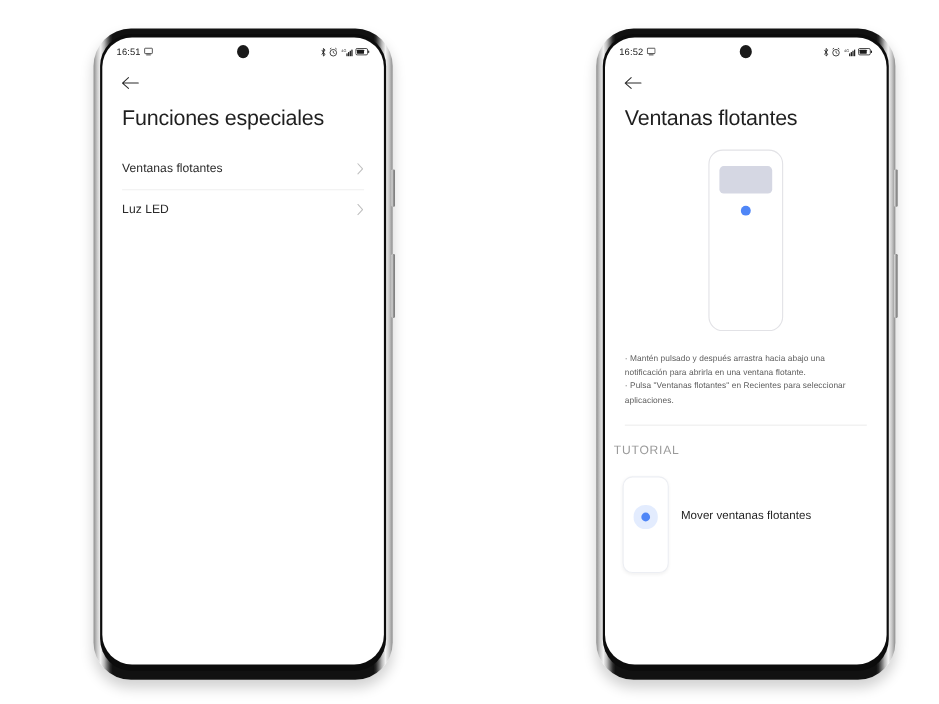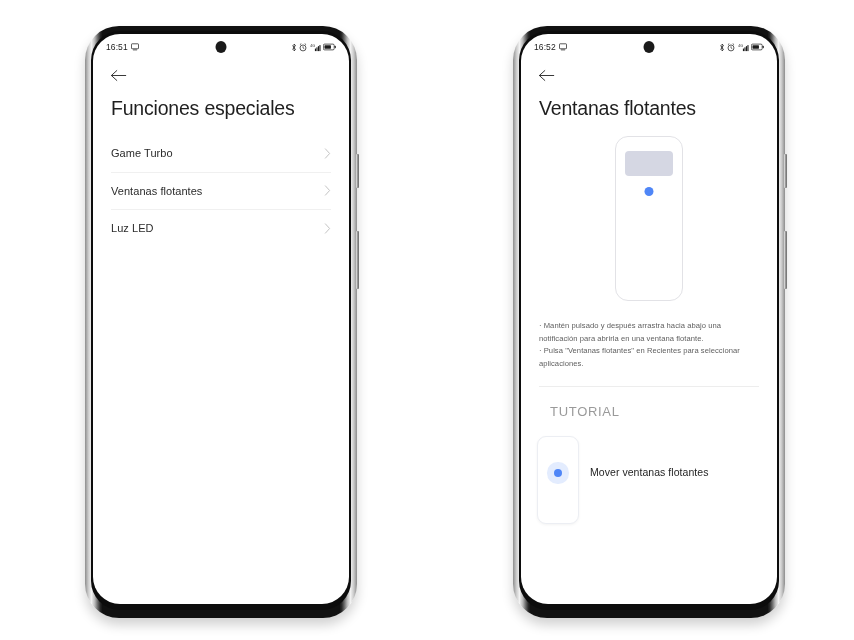--- a/index.html
+++ b/index.html
@@ -22,21 +22,21 @@
     border-radius: 34px;
     background: linear-gradient(90deg,
         #8d8d8d 0%, #c9c9c9 1.2%, #f2f2f2 2.4%, #b9b9b9 3.6%,
         #6f6f6f 4.6%, #2a2a2a 5.6%,
         #111 6.4%, #111 93.6%,
         #2a2a2a 94.4%, #6f6f6f 95.4%,
         #b9b9b9 96.4%, #f2f2f2 97.6%, #c9c9c9 98.8%, #8d8d8d 100%);
     box-shadow: 0 7px 12px rgba(0,0,0,0.18);
   }
   .phone.left  { left: 85px;  top: 26px; }
-  .phone.right { left: 513px; top: 26px; }
+  .phone.right { left: 542px; top: 26px; }
 
   .phone-inner {
     position: absolute;
     left: 6px; top: 5px; right: 6px; bottom: 8px;
     border-radius: 29px;
     background: #0c0c0c;
     overflow: hidden;
   }
   .screen {
     position: absolute;
@@ -163,22 +163,22 @@
     line-height: 1.65;
     color: #5e5e5e;
     letter-spacing: 0.05px;
   }
   .divider {
     margin: 16px 18px 0 18px;
     height: 1px;
     background: #ededed;
   }
   .section-label {
-    margin: 17px 18px 0 29px;
-    font-size: 13px;
+    margin: 17px 18px 0 8px;
+    font-size: 11px;
     color: #9a9a9a;
     letter-spacing: 0.7px;
   }
 
   .tut-card {
     margin: 12px 16px 0 16px;
     display: flex;
     align-items: flex-start;
     gap: 11px;
     cursor: pointer;
@@ -290,26 +290,20 @@
         <div class="appbar">
           <svg class="back-arrow" viewBox="0 0 20 16">
             <path d="M8 2.2 L1.6 8 L8 13.8 M1.8 8 L18.5 8" fill="none" stroke="#2b2b2b" stroke-width="1.1" stroke-linecap="round" stroke-linejoin="round"></path>
           </svg>
         </div>
 
         <h1 class="page-title">Funciones especiales</h1>
 
         <div class="list">
           <div class="list-item">
-            <span class="li-label">Game Turbo</span>
-            <svg class="chev" viewBox="0 0 8 13">
-                <path d="M1.5 1 L6.5 6.5 L1.5 12" fill="none" stroke="#8a8a8a" stroke-width="1.1" stroke-linecap="round" stroke-linejoin="round"></path>
-              </svg>
-          </div>
-          <div class="list-item">
             <span class="li-label">Ventanas flotantes</span>
             <svg class="chev" viewBox="0 0 8 13">
                 <path d="M1.5 1 L6.5 6.5 L1.5 12" fill="none" stroke="#8a8a8a" stroke-width="1.1" stroke-linecap="round" stroke-linejoin="round"></path>
               </svg>
           </div>
           <div class="list-item">
             <span class="li-label">Luz LED</span>
             <svg class="chev" viewBox="0 0 8 13">
                 <path d="M1.5 1 L6.5 6.5 L1.5 12" fill="none" stroke="#8a8a8a" stroke-width="1.1" stroke-linecap="round" stroke-linejoin="round"></path>
               </svg>

